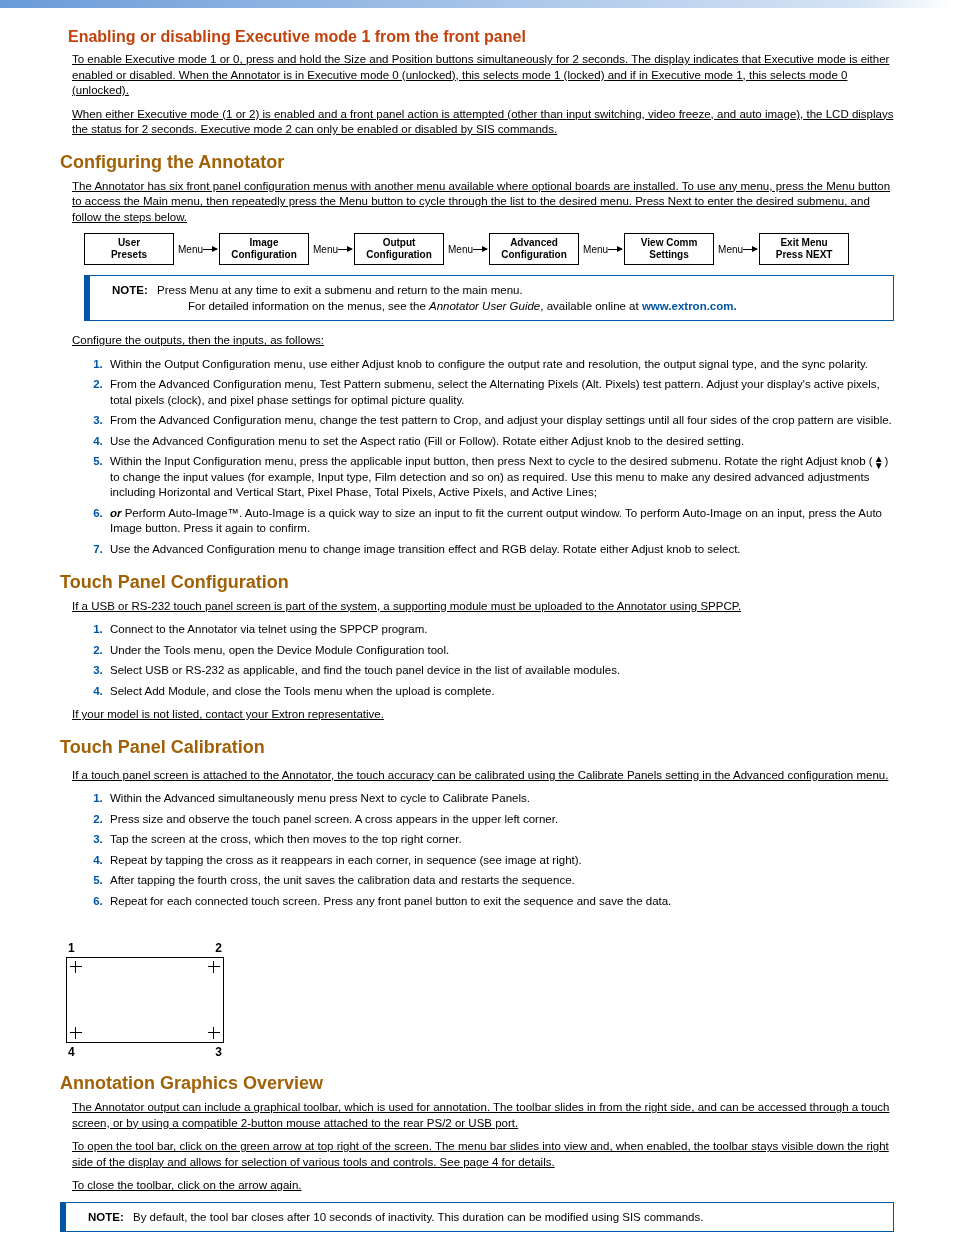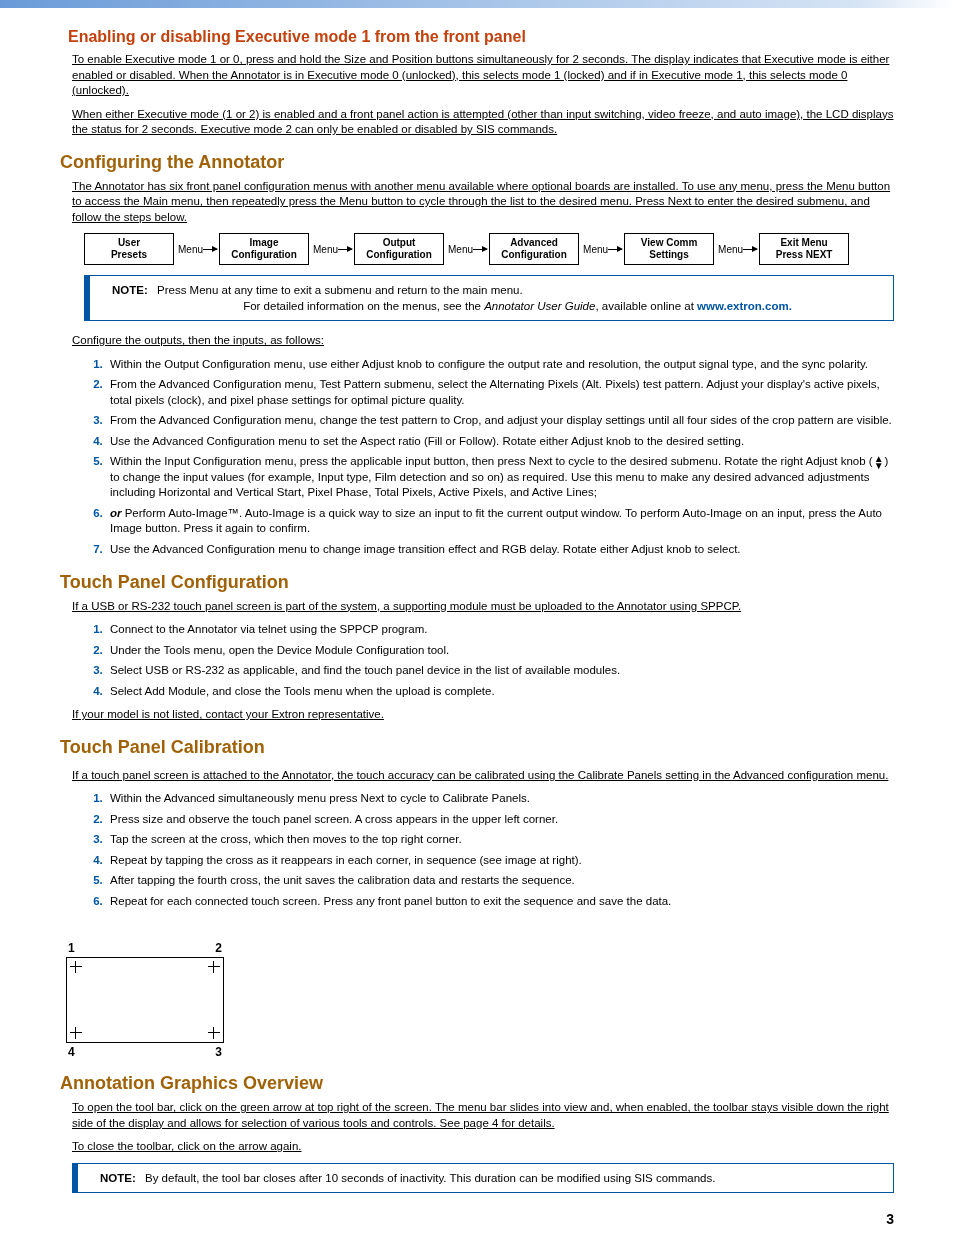--- a/index.html
+++ b/index.html
@@ -71,21 +71,21 @@
     border-left:6px solid #000; border-top:3.5px solid transparent; border-bottom:3.5px solid transparent;
   }
   .note-box {
     border: 1px solid #0055a5;
     border-left: 6px solid #0055a5;
     padding: 6px 22px;
     margin: 0 0 12px 24px;
     line-height: 1.4;
   }
   .note-box .note-label { font-weight: bold; margin-right:6px;}
-  .note-box .indent { margin-left: 52px; display:block;text-align:center; }
+  .note-box .indent { margin-left: 76px; display:block; }
   a.link { color:#0055a5; font-weight:bold; text-decoration:none; }
   ol.steps {
     margin: 6px 0 8px 24px;
     padding-left: 22px;
   }
   ol.steps > li {
     margin: 5px 0;
     line-height: 1.35;
     padding-left: 4px;
   }
@@ -241,22 +241,23 @@
         <div class="cross br"></div>
       </div>
       <div class="row">
           <span style="margin-left:8px">4</span>
           <span style="margin-right:8px">3</span>
         </div>
     </div>
   </div>
 
   <h2 class="section">Annotation Graphics Overview</h2>
+  <p class="body">The Annotator output can include a graphical toolbar, which is used for annotation. The toolbar slides in from the right side, and can be accessed through a touch screen, or by using a compatible 2-button mouse attached to the rear PS/2 or USB port.</p>
   <p class="body">To open the tool bar, click on the green arrow at top right of the screen. The menu bar slides into view and, when enabled, the toolbar stays visible down the right side of the display and allows for selection of various tools and controls. See page 4 for details.</p>
   <p class="body">To close the toolbar, click on the arrow again.</p>
 
-  <div class="note-box" style="margin-left:12px">
+  <div class="note-box" style="margin-left:0">
     <span class="note-label">NOTE:</span>
     <span>By default, the tool bar closes after 10 seconds of inactivity. This duration can be modified using SIS commands.</span>
   </div>
 
   <div class="page-num">3</div>
 </div>
 
 </body></html>

